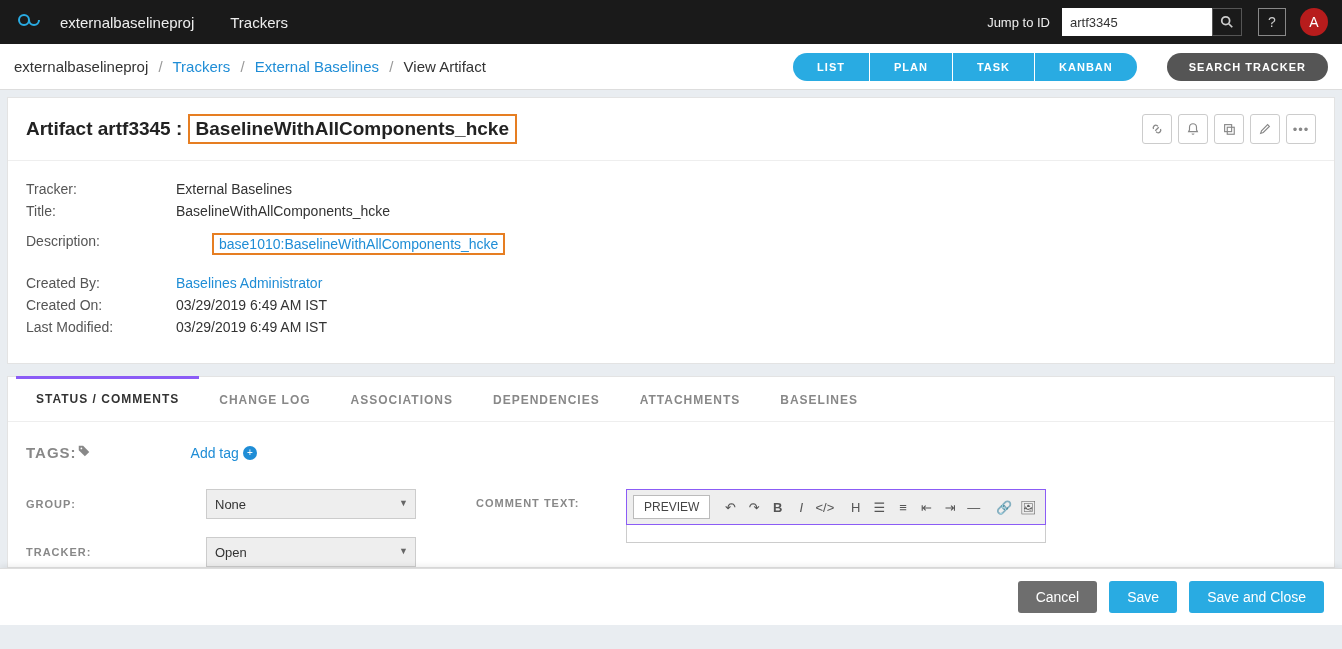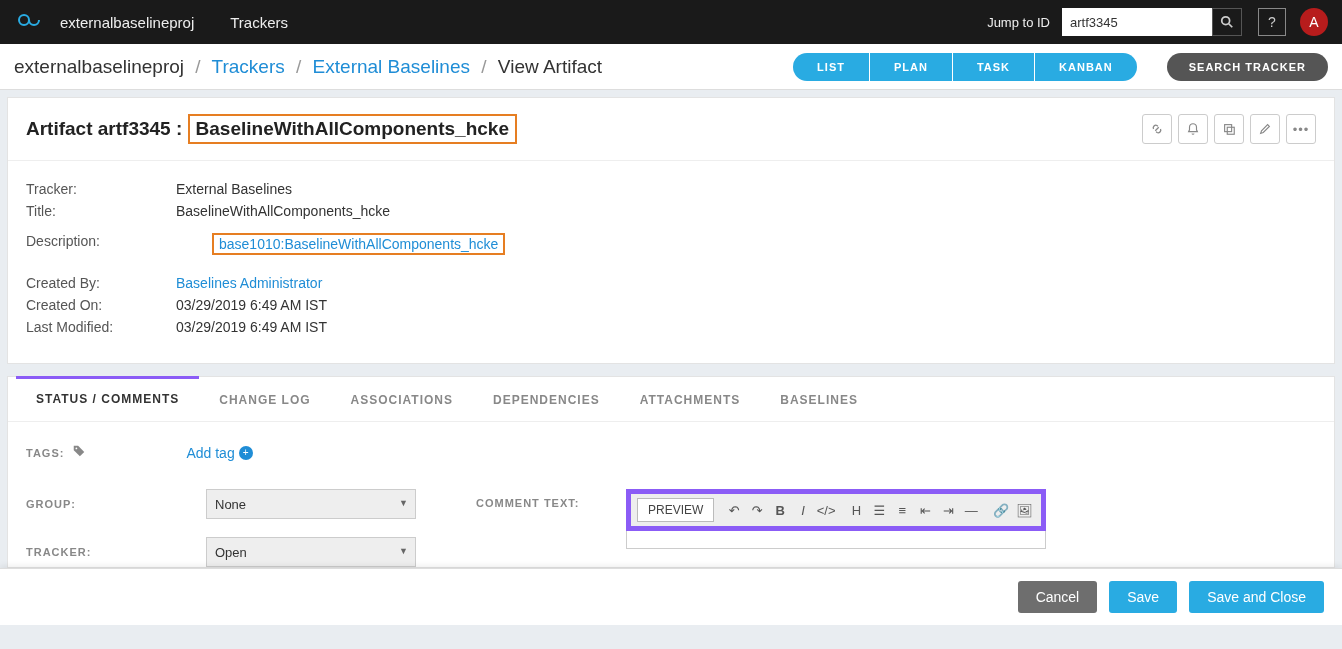--- a/index.html
+++ b/index.html
@@ -14,21 +14,21 @@
 .topbar .mainlink { font-size: 15px; color: #eee; margin-right: 30px; }
 .topbar .spacer { flex: 1; }
 .topbar .jump { color: #eee; font-size: 13px; margin-right: 12px; }
 .topbar .search { background: #fff; color:#333; height: 28px; width: 150px; padding: 0 8px; border: none; font-size: 13px; }
 .topbar .searchbtn { background: #1a1a1a; border:1px solid #555; color:#ccc; width:30px; height:28px; display:inline-flex; align-items:center; justify-content:center; margin-right:16px; }
 .topbar .help { width:28px; height:28px; border:1px solid #888; color:#ccc; display:inline-flex; align-items:center; justify-content:center; font-size:14px; margin-right:14px;}
 .topbar .avatar { width:28px; height:28px; border-radius:50%; background:#b71c1c; color:#fff; display:inline-flex; align-items:center; justify-content:center; font-size:14px; }
 
 
 .subbar { background:#fff; height:46px; display:flex; align-items:center; padding:0 14px; border-bottom:1px solid #ddd; }
-.crumb { font-size:19px; color:#333; }
+.crumb { font-size:15px; color:#333; }
 .crumb a { color:#1f8dd6; }
 .crumb .sep { color:#999; margin:0 6px; }
 .subbar .spacer { flex:1; }
 .pillnav { background:#29abe2; border-radius:18px; display:flex; overflow:hidden; height:28px; }
 .pillnav span { color:#fff; font-size:11px; font-weight:600; letter-spacing:1px; padding:0 24px; display:flex; align-items:center; border-right:1px solid #fff; cursor:pointer; }
 .pillnav span:last-child { border-right:none; }
 .searchtracker { margin-left:30px; background:#555; color:#fff; border-radius:18px; height:28px; padding:0 22px; display:flex; align-items:center; font-size:11px; font-weight:600; letter-spacing:1px; cursor:pointer;}
 
 
 .card { background:#fff; margin:7px 7px 12px 7px; border:1px solid #e3e3e3; }
@@ -46,38 +46,38 @@
 .hlbox { border:2px solid #e67e22; padding:1px 5px; display:inline-block;margin-left:36px; }
 
 
 .tabcard { background:#fff; margin:0 7px 0 7px; border:1px solid #e3e3e3; }
 .tabs { display:flex; padding:0 8px; border-bottom:1px solid #eee; }
 .tab { padding:16px 20px 14px 20px; font-size:12px; font-weight:600; letter-spacing:1px; color:#888; cursor:pointer; }
 .tab.active { color:#333; border-top:3px solid #8b5cf6; margin-top:-1px; padding-top:13px;}
 .tabbody { padding:22px 18px 0 18px; }
 
 .tagsrow { display:flex; align-items:center; margin-bottom:28px;}
-.tagsrow .tl { font-size:11px; font-weight:600; color:#888; letter-spacing:1px; margin-right:8px;}
+.tagsrow .tl { font-size:15px; font-weight:600; color:#888; letter-spacing:1px; margin-right:0;}
 .tagicon { color:#888; margin-right:100px; }
 .addtag { color:#1f8dd6; font-size:14px; display:flex; align-items:center; gap:4px; cursor:pointer;}
 .pluscircle { width:14px; height:14px; border-radius:50%; background:#1f8dd6; color:#fff; font-size:10px; display:inline-flex; align-items:center; justify-content:center; }
 
 .formgrid { display:flex; gap:60px; }
 .formcol { display:flex; flex-direction:column; gap:18px; }
 .formrow { display:flex; align-items:center; }
 .formrow .fl { width:180px; font-size:11px; font-weight:600; color:#888; letter-spacing:1px;}
 .sel { background:#eee; border:1px solid #ccc; height:30px; width:210px; padding:0 8px; font-size:13px; color:#333; appearance:none; position:relative;}
 .selwrap { position:relative; display:inline-block;}
 .selwrap::after { content:"▼"; font-size:9px; color:#666; position:absolute; right:8px; top:9px; pointer-events:none;}
 
 .commentcol { flex:1; }
 .commentrow { display:flex; align-items:flex-start; }
 .commentrow .fl { width:150px; font-size:11px; font-weight:600; color:#888; letter-spacing:1px; padding-top:8px;}
 .editor { flex:1; max-width:420px; }
-.toolbar { background:#eee; border:5px solid #8b5cf6; display:flex; align-items:center; height:36px; padding:16px 6px; gap:2px;}
+.toolbar { background:#eee; border:1px solid #8b5cf6; display:flex; align-items:center; height:36px; padding:16px 6px; gap:2px;}
 .toolbar .prev { background:#fff; border:1px solid #bbb; height:24px; padding:0 10px; font-size:12px; cursor:pointer; color:#444;}
 .toolbar .tbtn { width:24px; height:24px; display:flex; align-items:center; justify-content:center; color:#555; cursor:pointer; font-size:13px;}
 .edarea { border:1px solid #ccc; border-top:none; height:18px; background:#fff;}
 
 
 .footer { position:relative; background:#fff; border-top:1px solid #ddd; margin:0 0 0 0; padding:12px 18px; display:flex; justify-content:flex-end; gap:12px; box-shadow:0 -2px 6px rgba(0,0,0,0.08);}
 .btn { height:32px; padding:0 18px; border:none; border-radius:3px; font-size:14px; cursor:pointer; color:#fff;}
 .btn.cancel { background:#6e6e6e; }
 .btn.save { background:#29abe2; }
 .btn.saveclose { background:#29abe2; }

